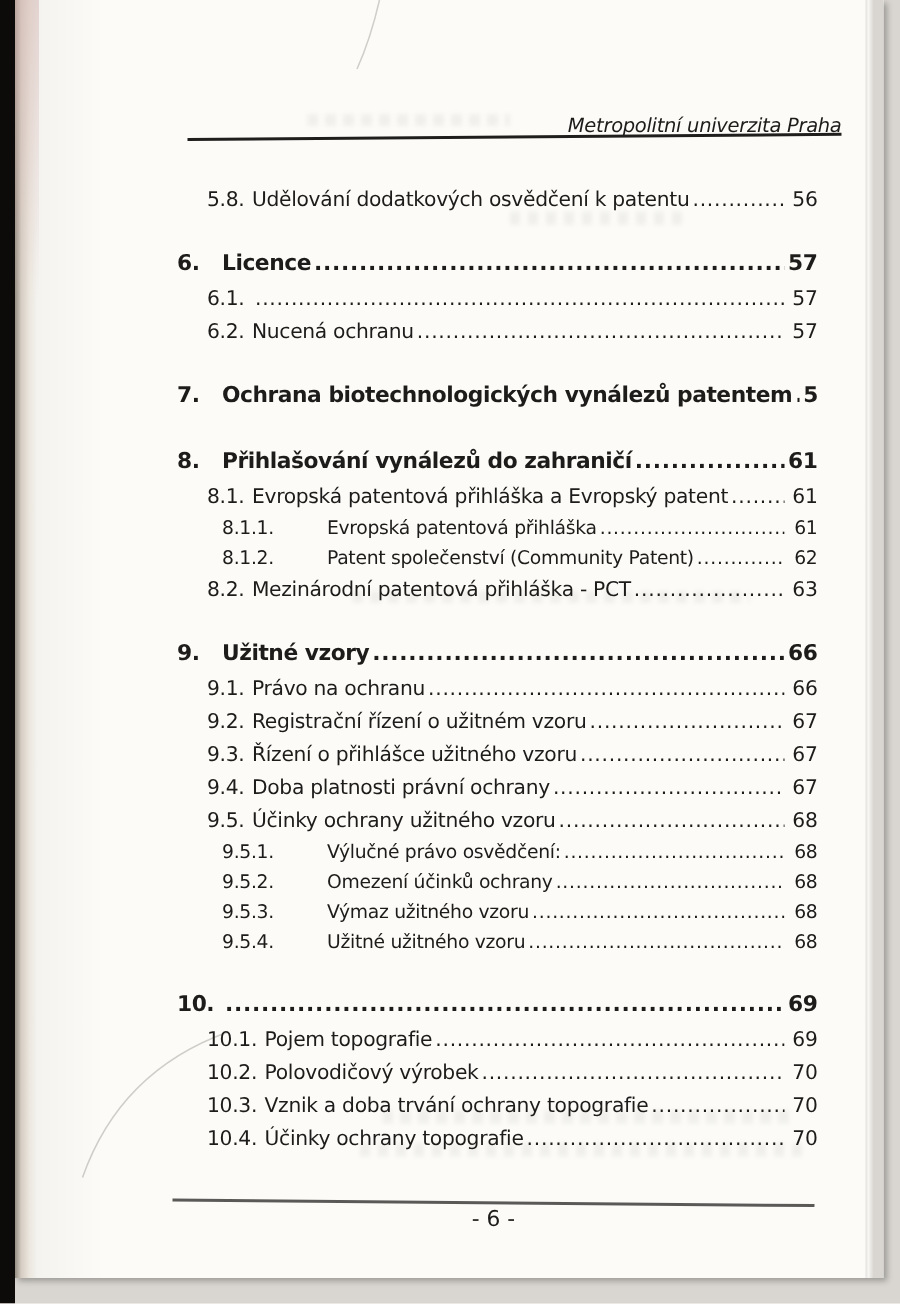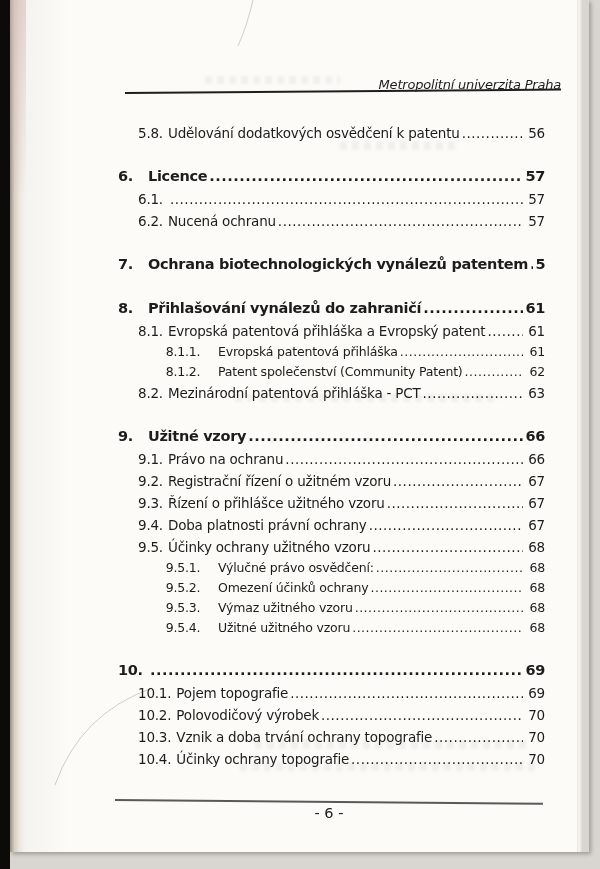--- a/index.html
+++ b/index.html
@@ -64,21 +64,21 @@
   .toc{
     position:absolute;left:108px;top:122px;width:427px;z-index:4;
   }
   .row{display:flex;align-items:baseline;overflow:hidden;}
   .row.l1{line-height:24px;font-size:14.5px;font-weight:700;letter-spacing:-.3px;margin-top:20px;}
   .row.l2{line-height:22px;font-size:13.5px;letter-spacing:-.2px;}
   .row.l3{line-height:20px;font-size:12.5px;letter-spacing:-.2px;}
   .num{flex:0 0 auto;}
   .l1 .num{min-width:30px;}
   .l2 .num{margin-left:20px;padding-right:5px;}
-  .l3 .num{margin-left:30px;width:70px;text-align:center;}
+  .l3 .num{margin-left:30px;width:70px;}
   .title{flex:0 1 auto;white-space:nowrap;}
   .leader{flex:1 1 0;min-width:0;overflow:hidden;white-space:nowrap;padding:0 3px 0 2px;}
   .leader::after{
     content:"..........................................................................................................................................................";
     letter-spacing:.5px;
   }
   .pg{flex:0 0 auto;min-width:22px;text-align:right;}
 
   
   .footer-rule{

